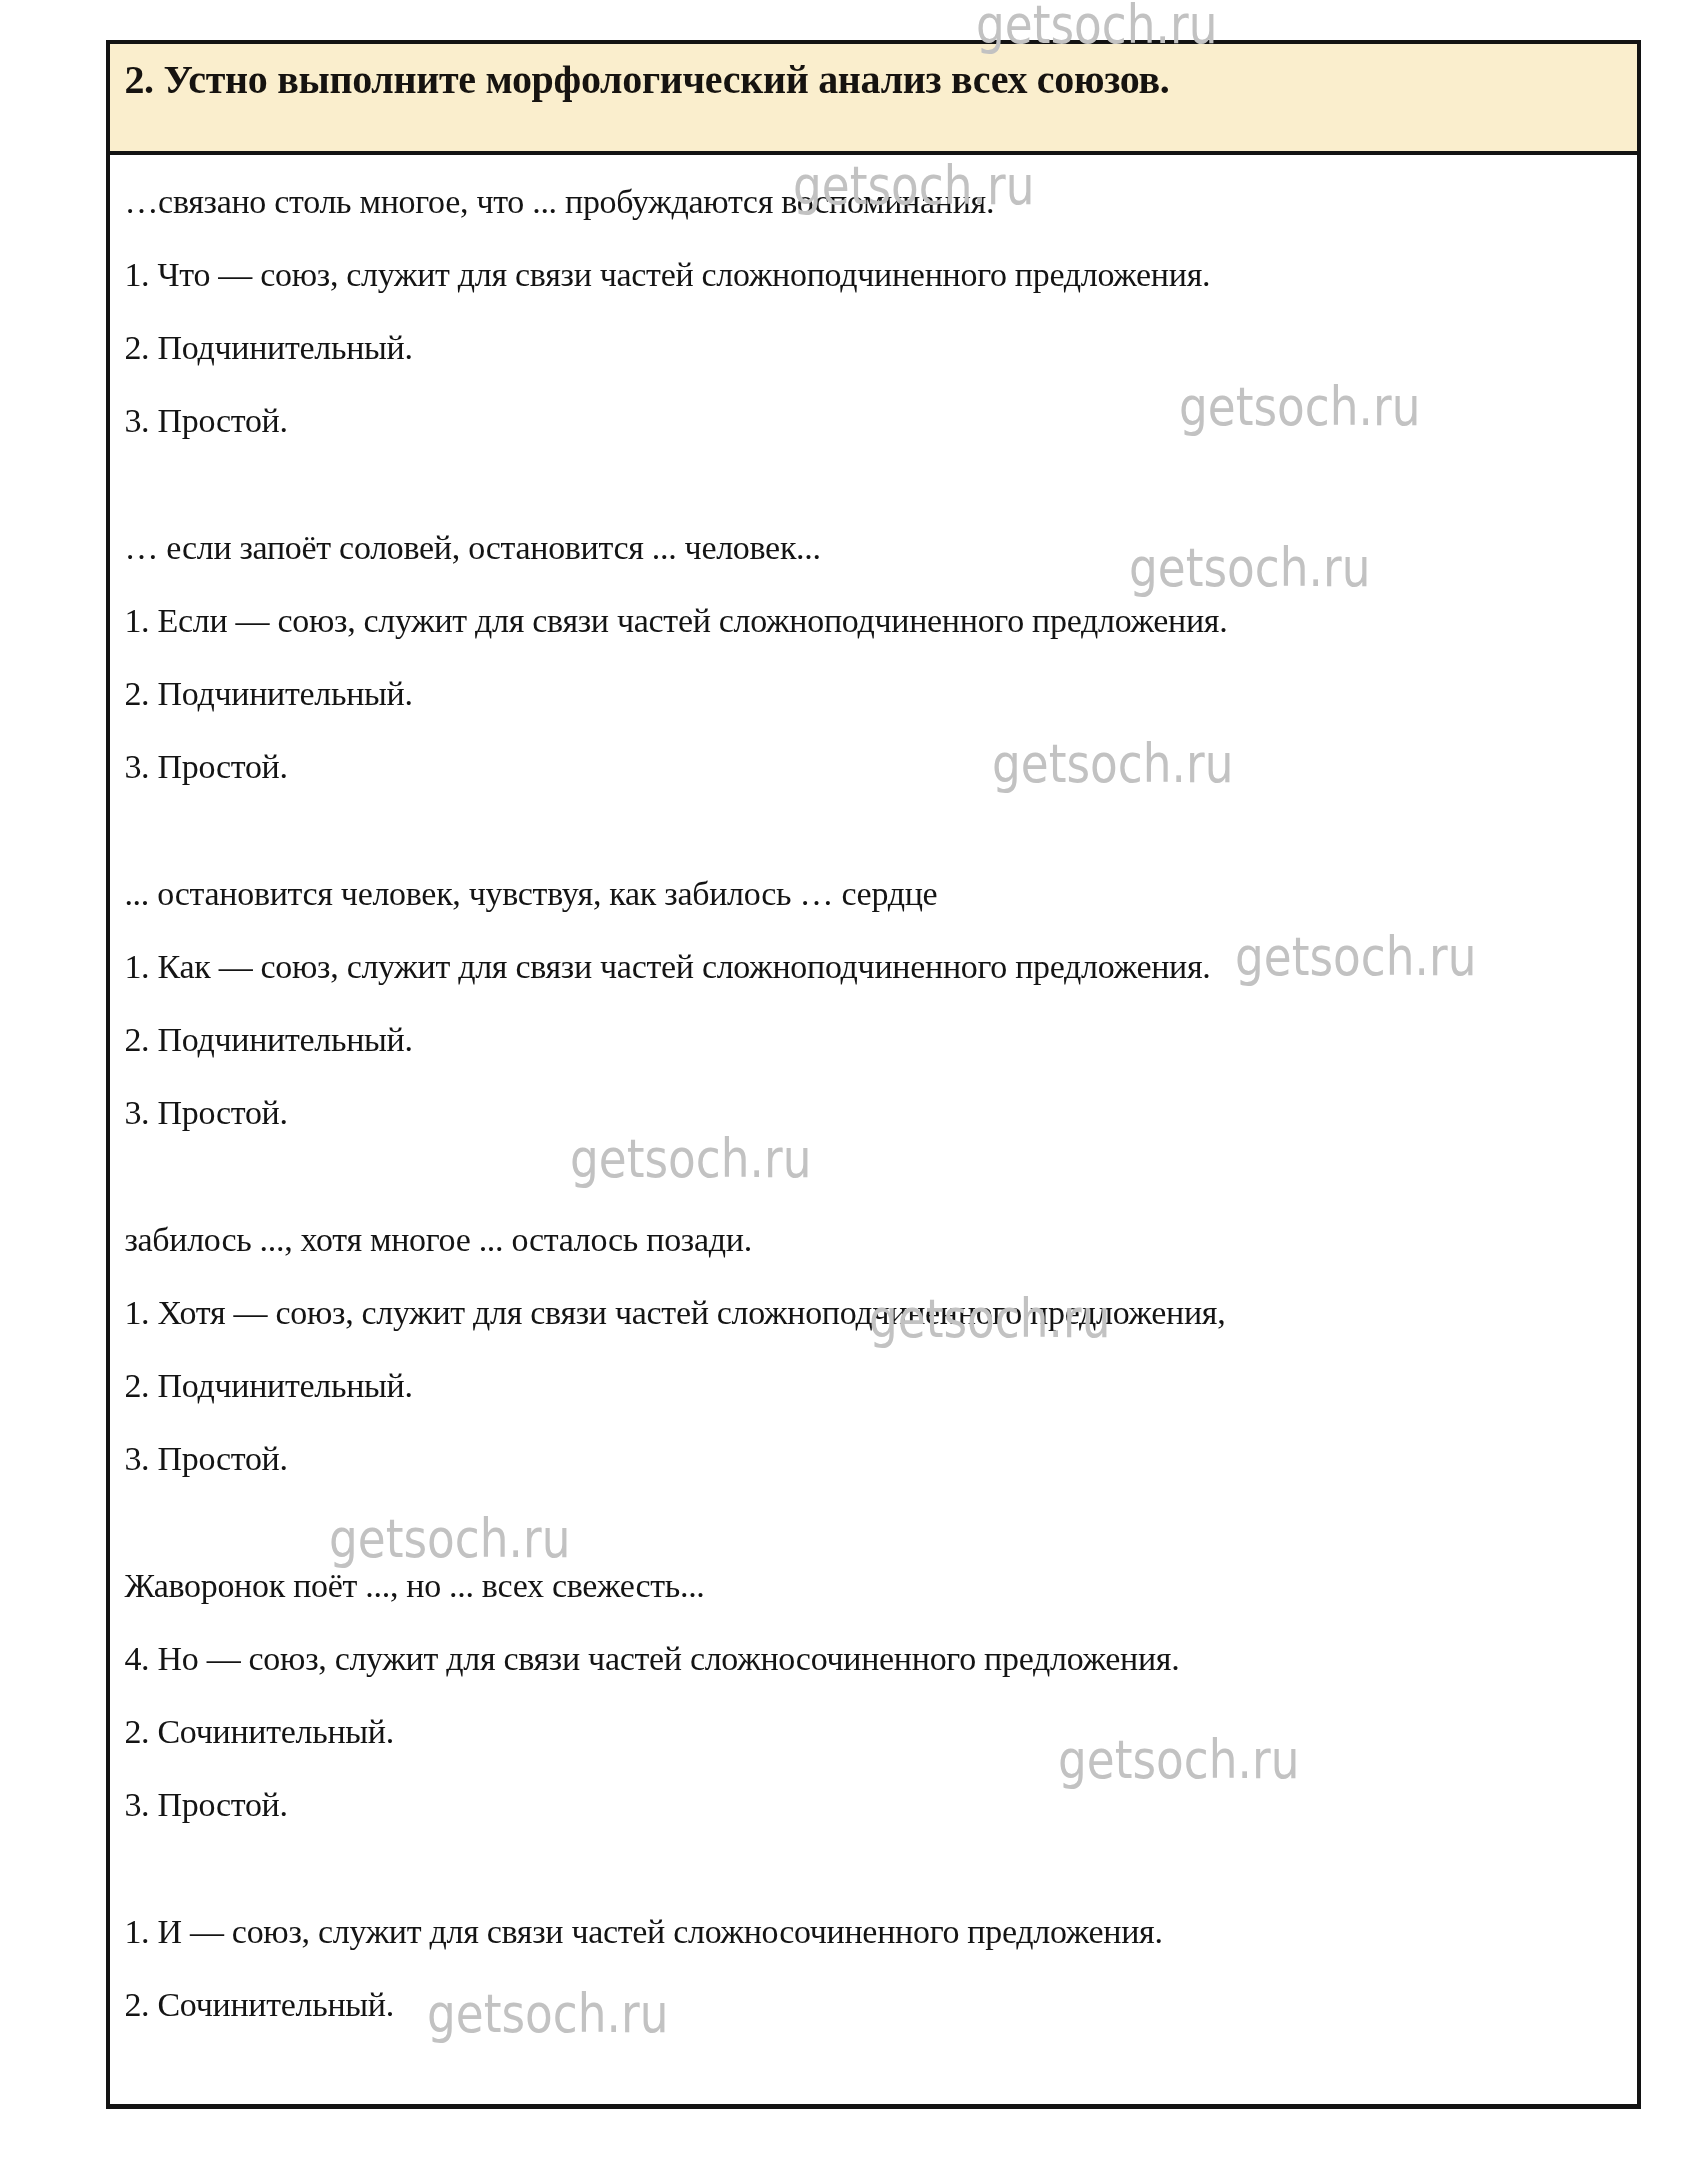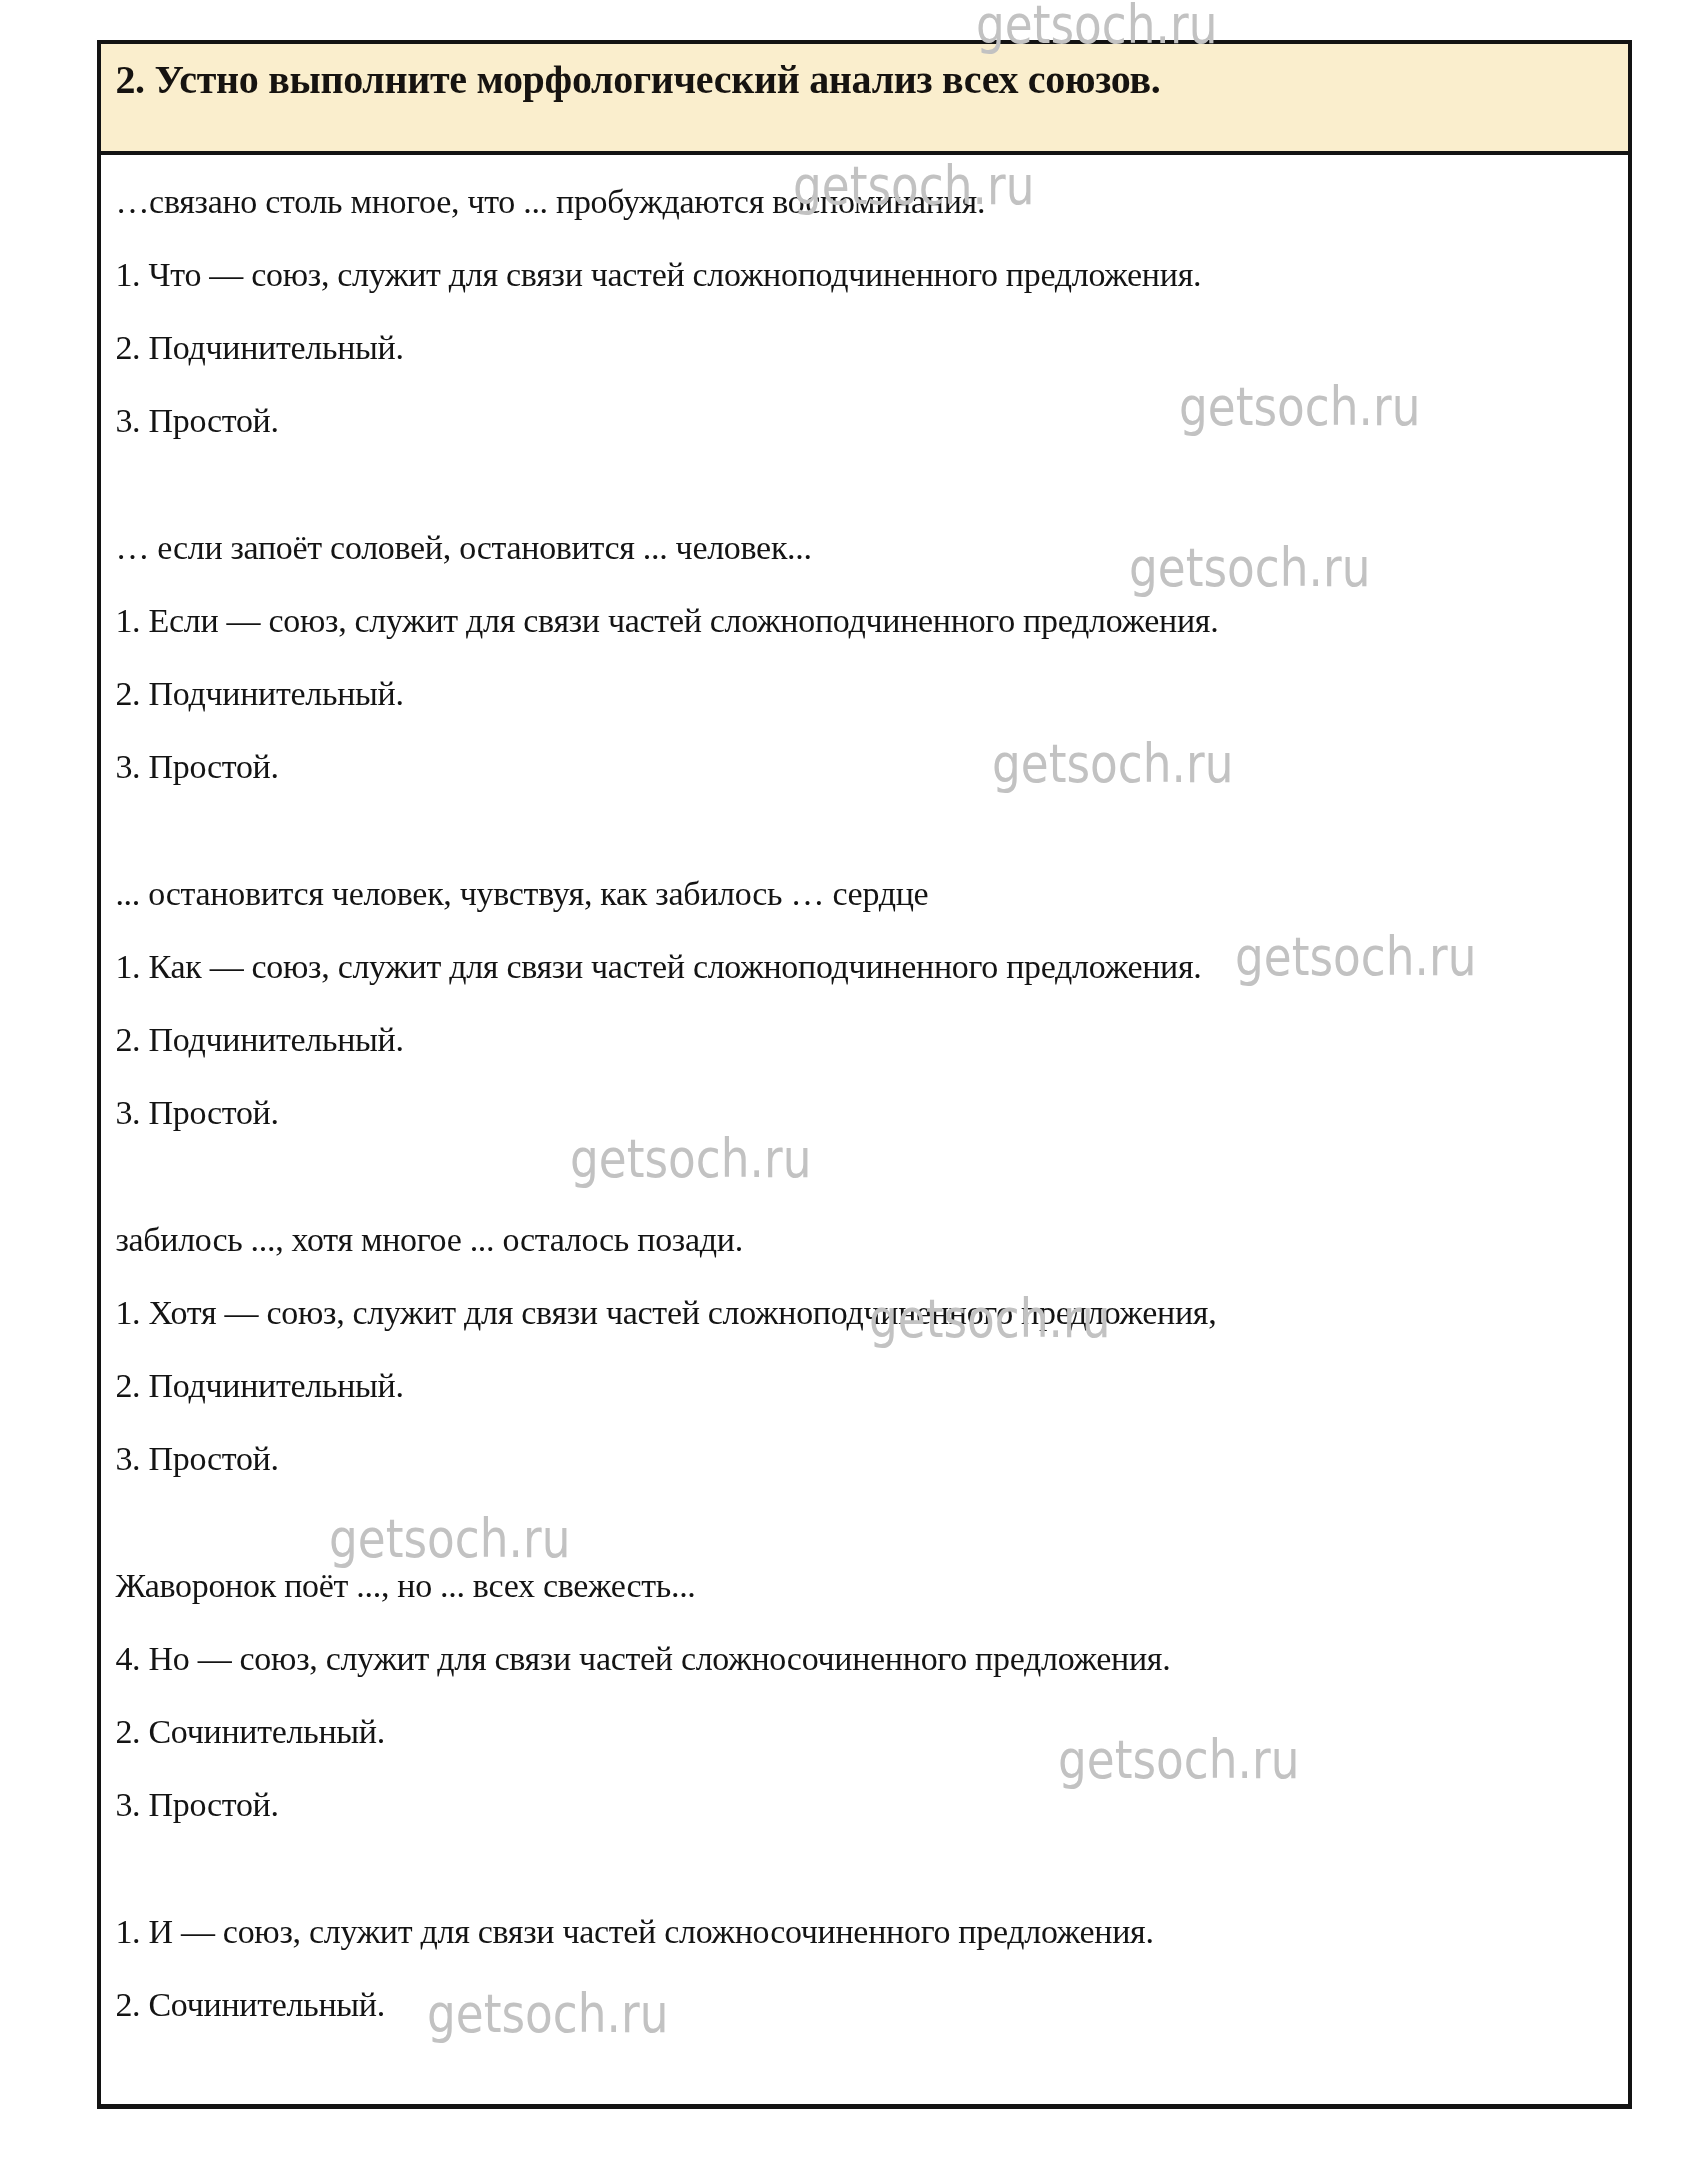--- a/index.html
+++ b/index.html
@@ -8,21 +8,21 @@
     background: #ffffff;
     font-family: "Liberation Serif", "DejaVu Serif", serif;
     position: relative;
     overflow: hidden;
   }
   .page { position: absolute; inset: 0; width: 1705px; height: 2183px; }
 
   
   .task-card {
     position: absolute;
-    left: 97px; top: 40px;
+    left: 106px; top: 40px;
     width: 1527px; height: 2060px;
     border: 4.1px solid #131313;
     border-bottom-width: 5.5px;
     background: #ffffff;
     box-sizing: content-box;
   }
   .task-header {
     background: #faeecd;
     height: 95px;
     border-bottom: 4.8px solid #131313;

